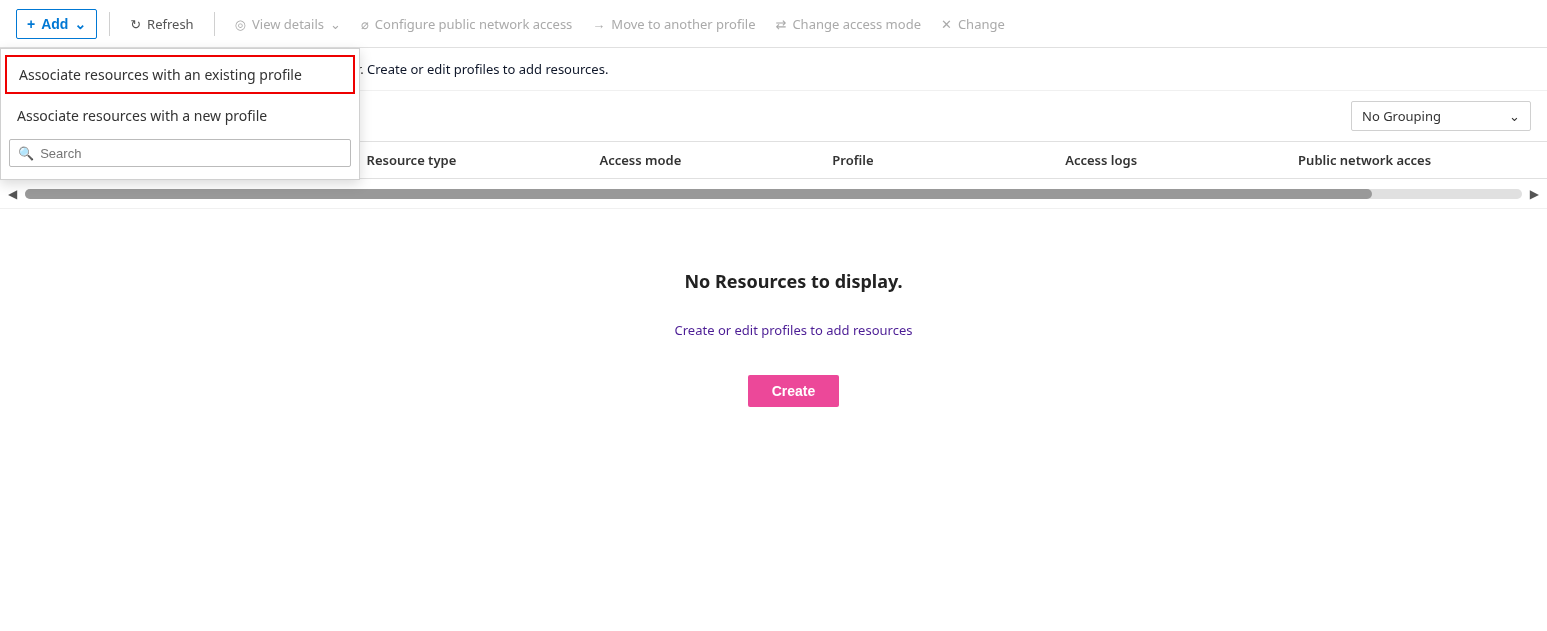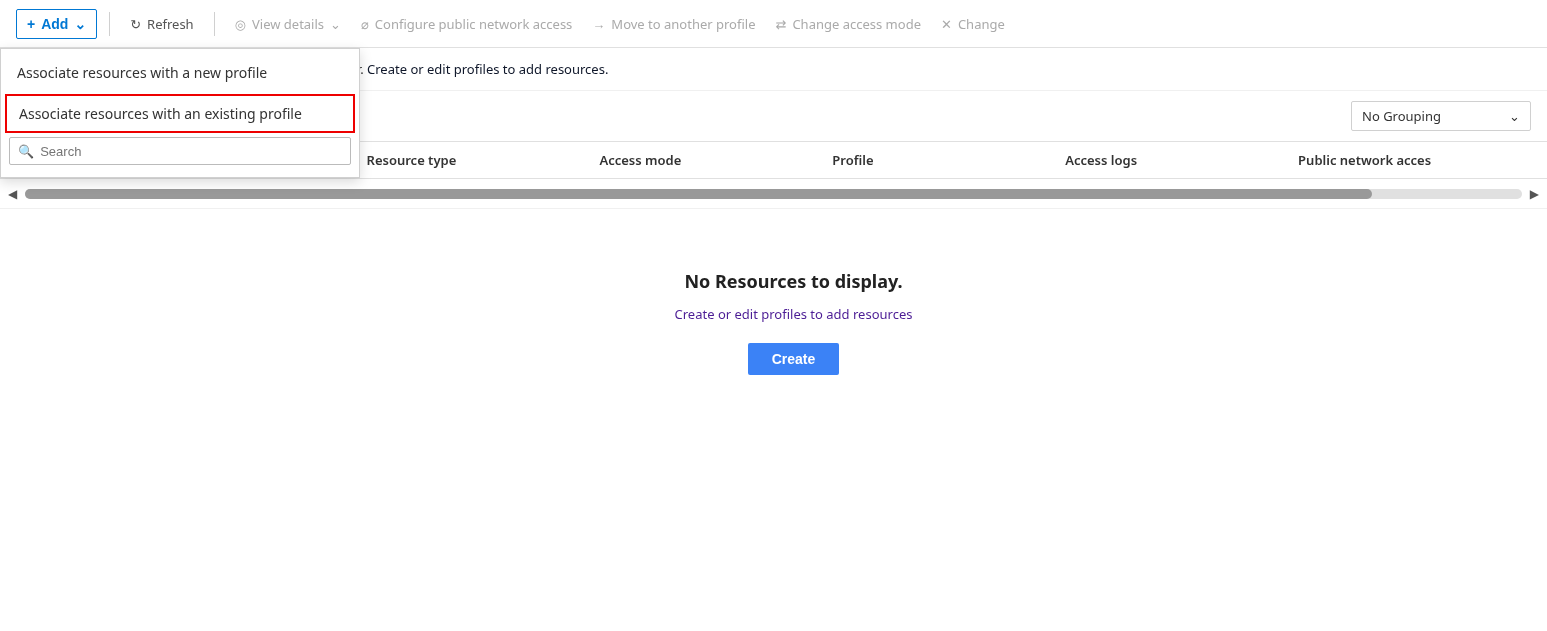--- a/index.html
+++ b/index.html
@@ -197,36 +197,36 @@
       border-radius: 5px;
     }
 
     
     .empty-state {
       display: flex;
       flex-direction: column;
       align-items: center;
       justify-content: center;
       padding: 60px 16px;
-      gap: 12px;
+      gap: 28px;
       margin-left: 40px;
     }
     .empty-title {
       font-size: 18px;
       font-weight: 700;
       color: #222;
     }
     .empty-subtitle {
       font-size: 13px;
       color: #555;
     }
     .empty-subtitle a { color: #4c1d95; text-decoration: none; }
     .create-btn {
       padding: 8px 24px;
-      background: #3b82f6;
+      background: #ec4899;
       color: #fff;
       border: none;
       border-radius: 2px;
       font-size: 14px;
       font-weight: 600;
       cursor: pointer;
       margin-top: 8px;
     }
   </style>
 </head>
@@ -269,22 +269,22 @@
     <span>⇄</span>
     <span>Change access mode</span>
   </div>
 
   <div class="toolbar-action disabled">
     <span>✕</span>
     <span>Change</span>
   </div>
 
   <div class="dropdown-menu">
+    <div class="dropdown-item highlighted">Associate resources with an existing profile</div>
     <div class="dropdown-item">Associate resources with a new profile</div>
-    <div class="dropdown-item highlighted">Associate resources with an existing profile</div>
     <div class="search-box">
       <span style="color:#0078d4; margin-right:6px; font-size:13px;">🔍</span>
       <input type="text" placeholder="Search" style="">
     </div>
   </div>
 </div>
 
 <div class="info-bar">
   <span>f profiles associated with this network security perimeter.</span>
   <a href="#">Create or edit profiles to add resources.</a>

